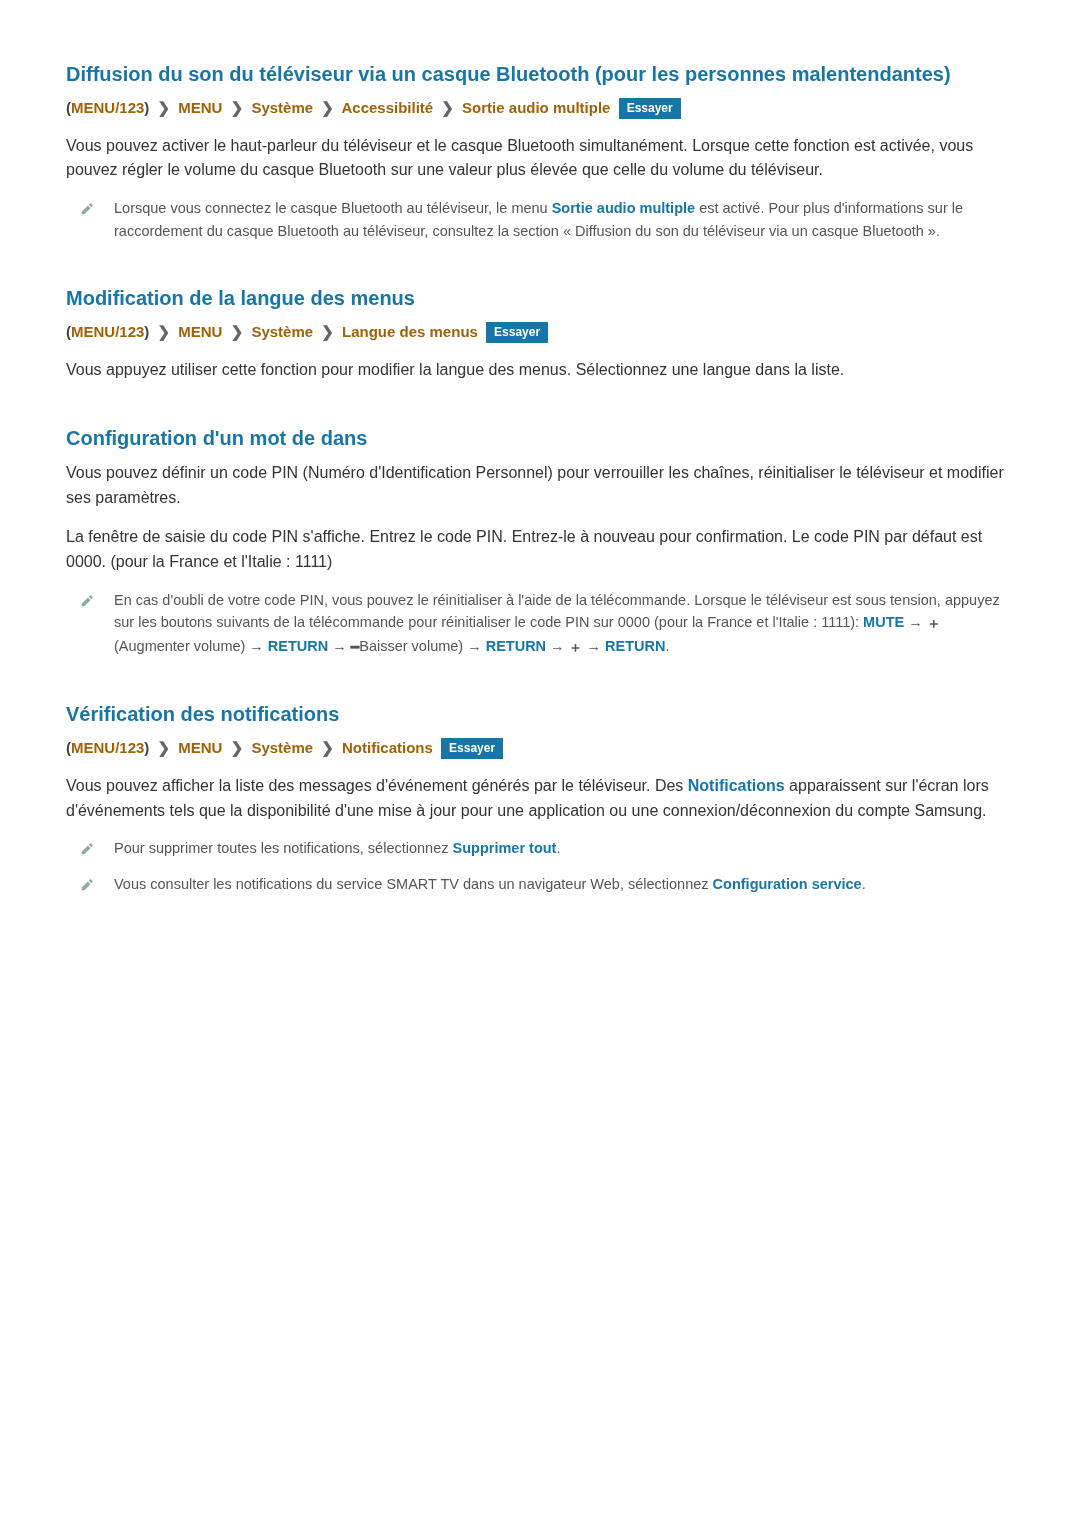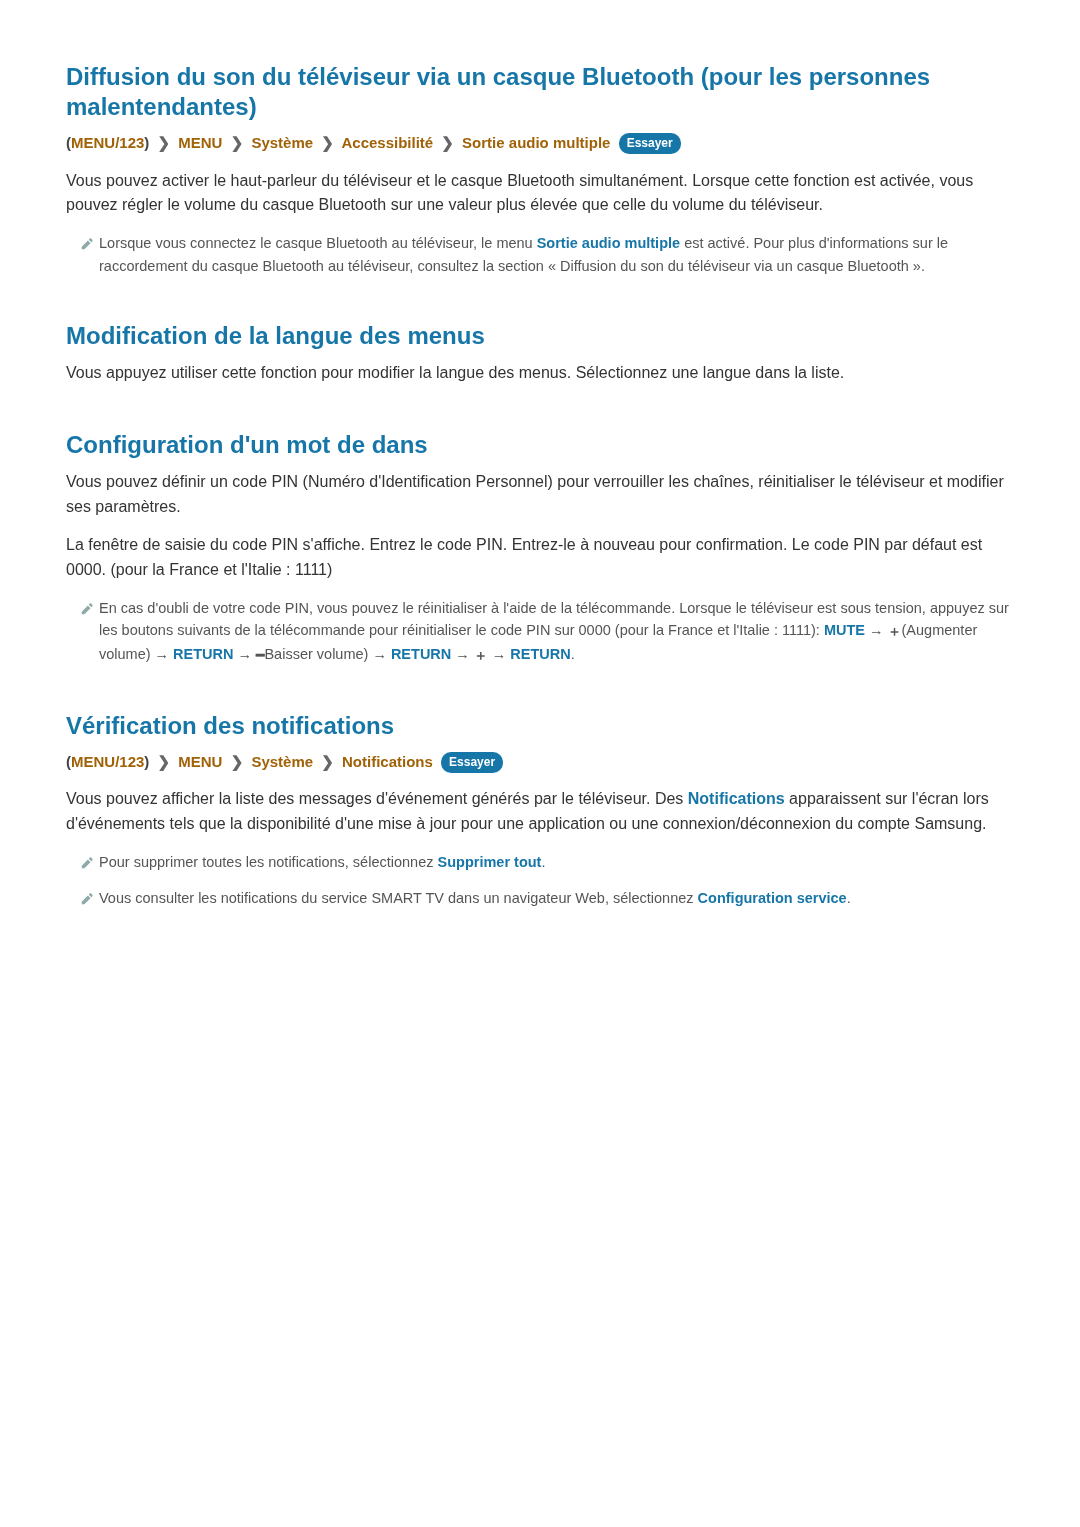--- a/index.html
+++ b/index.html
@@ -7,53 +7,53 @@
     font-family: "Segoe UI", Arial, sans-serif;
     background: #fff;
     color: #333;
     width: 1080px;
     padding: 62px 66px 0 66px;
     line-height: 1.5;
   }
   section { margin-bottom: 44px; }
   h2 {
     color: #1776a8;
-    font-size: 24px;
+    font-size: 20px;
     font-weight: 700;
     margin-bottom: 10px;
     line-height: 1.25;
   }
   .breadcrumb {
     font-size: 15px;
     margin-bottom: 14px;
     font-weight: 700;
     color: #444;
   }
   .breadcrumb .link { color: #a16207; }
   .chev { display:inline-block; color:#666; font-weight:700; margin:0 4px; }
   .try-chip {
     display: inline-block;
     background: #1776a8;
     color: #fff;
-    border-radius: 10px;
+    border-radius: 0;
     font-size: 12px;
     font-weight: 700;
     padding: 1px 8px 2px;
     margin-left: 4px;
     vertical-align: 1px;
   }
   p.body {
     font-size: 16px;
     color: #333;
     margin-bottom: 14px;
     line-height: 1.55;
   }
   .note {
     display: flex;
-    gap: 3px;
+    gap: 18px;
     margin: 6px 0 10px 14px;
   }
   .note-icon {
     width: 16px; flex: 0 0 16px;
     padding-top: 2px;
     color: #8aa;
   }
   .note-text {
     font-size: 14.5px;
     color: #555;
@@ -88,20 +88,30 @@
         </svg>
     </span>
     <div class="note-text">
       <span>Lorsque vous connectez le casque Bluetooth au téléviseur, le menu </span><span class="b-blue">Sortie audio multiple</span><span> est activé. Pour plus d'informations sur le raccordement du casque Bluetooth au téléviseur, consultez la section « Diffusion du son du téléviseur via un casque Bluetooth ».</span>
     </div>
   </div>
 </section>
 
 <section>
   <h2>Modification de la langue des menus</h2>
+  <div class="breadcrumb">
+    (<span class="link">MENU/123</span>)
+    <span class="chev">❯</span>
+    <span class="link">MENU</span>
+    <span class="chev">❯</span>
+    <span class="link">Système</span>
+    <span class="chev">❯</span>
+    <span class="link">Langue des menus</span>
+    <span class="try-chip">Essayer</span>
+  </div>
   <p class="body">Vous appuyez utiliser cette fonction pour modifier la langue des menus. Sélectionnez une langue dans la liste.</p>
 </section>
 
 <section>
   <h2>Configuration d'un mot de dans</h2>
   <p class="body">Vous pouvez définir un code PIN (Numéro d'Identification Personnel) pour verrouiller les chaînes, réinitialiser le téléviseur et modifier ses paramètres.</p>
   <p class="body">La fenêtre de saisie du code PIN s'affiche. Entrez le code PIN. Entrez-le à nouveau pour confirmation. Le code PIN par défaut est 0000. (pour la France et l'Italie : 1111)</p>
   <div class="note">
     <span class="note-icon">
       <svg viewBox="0 0 16 16" width="14" height="14">

